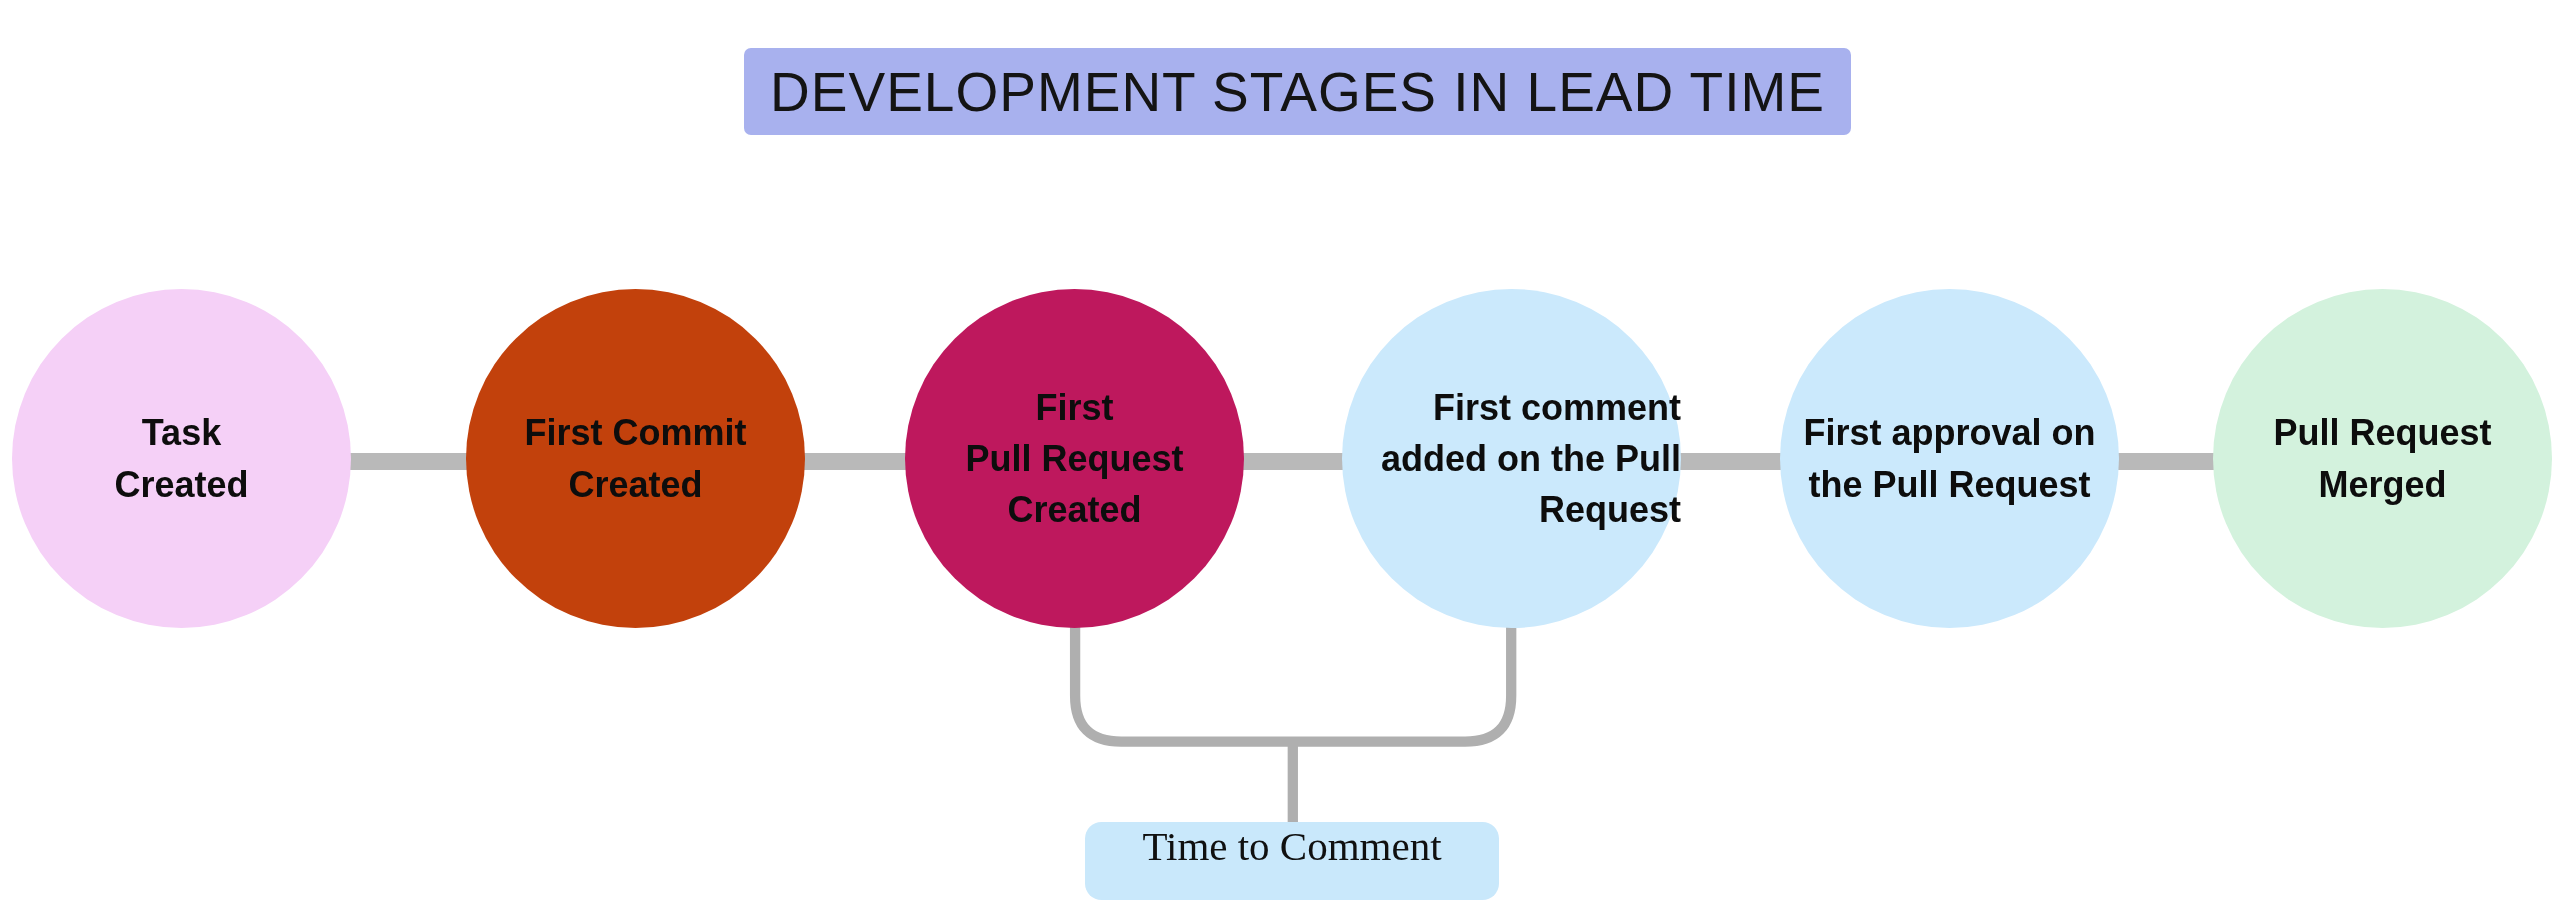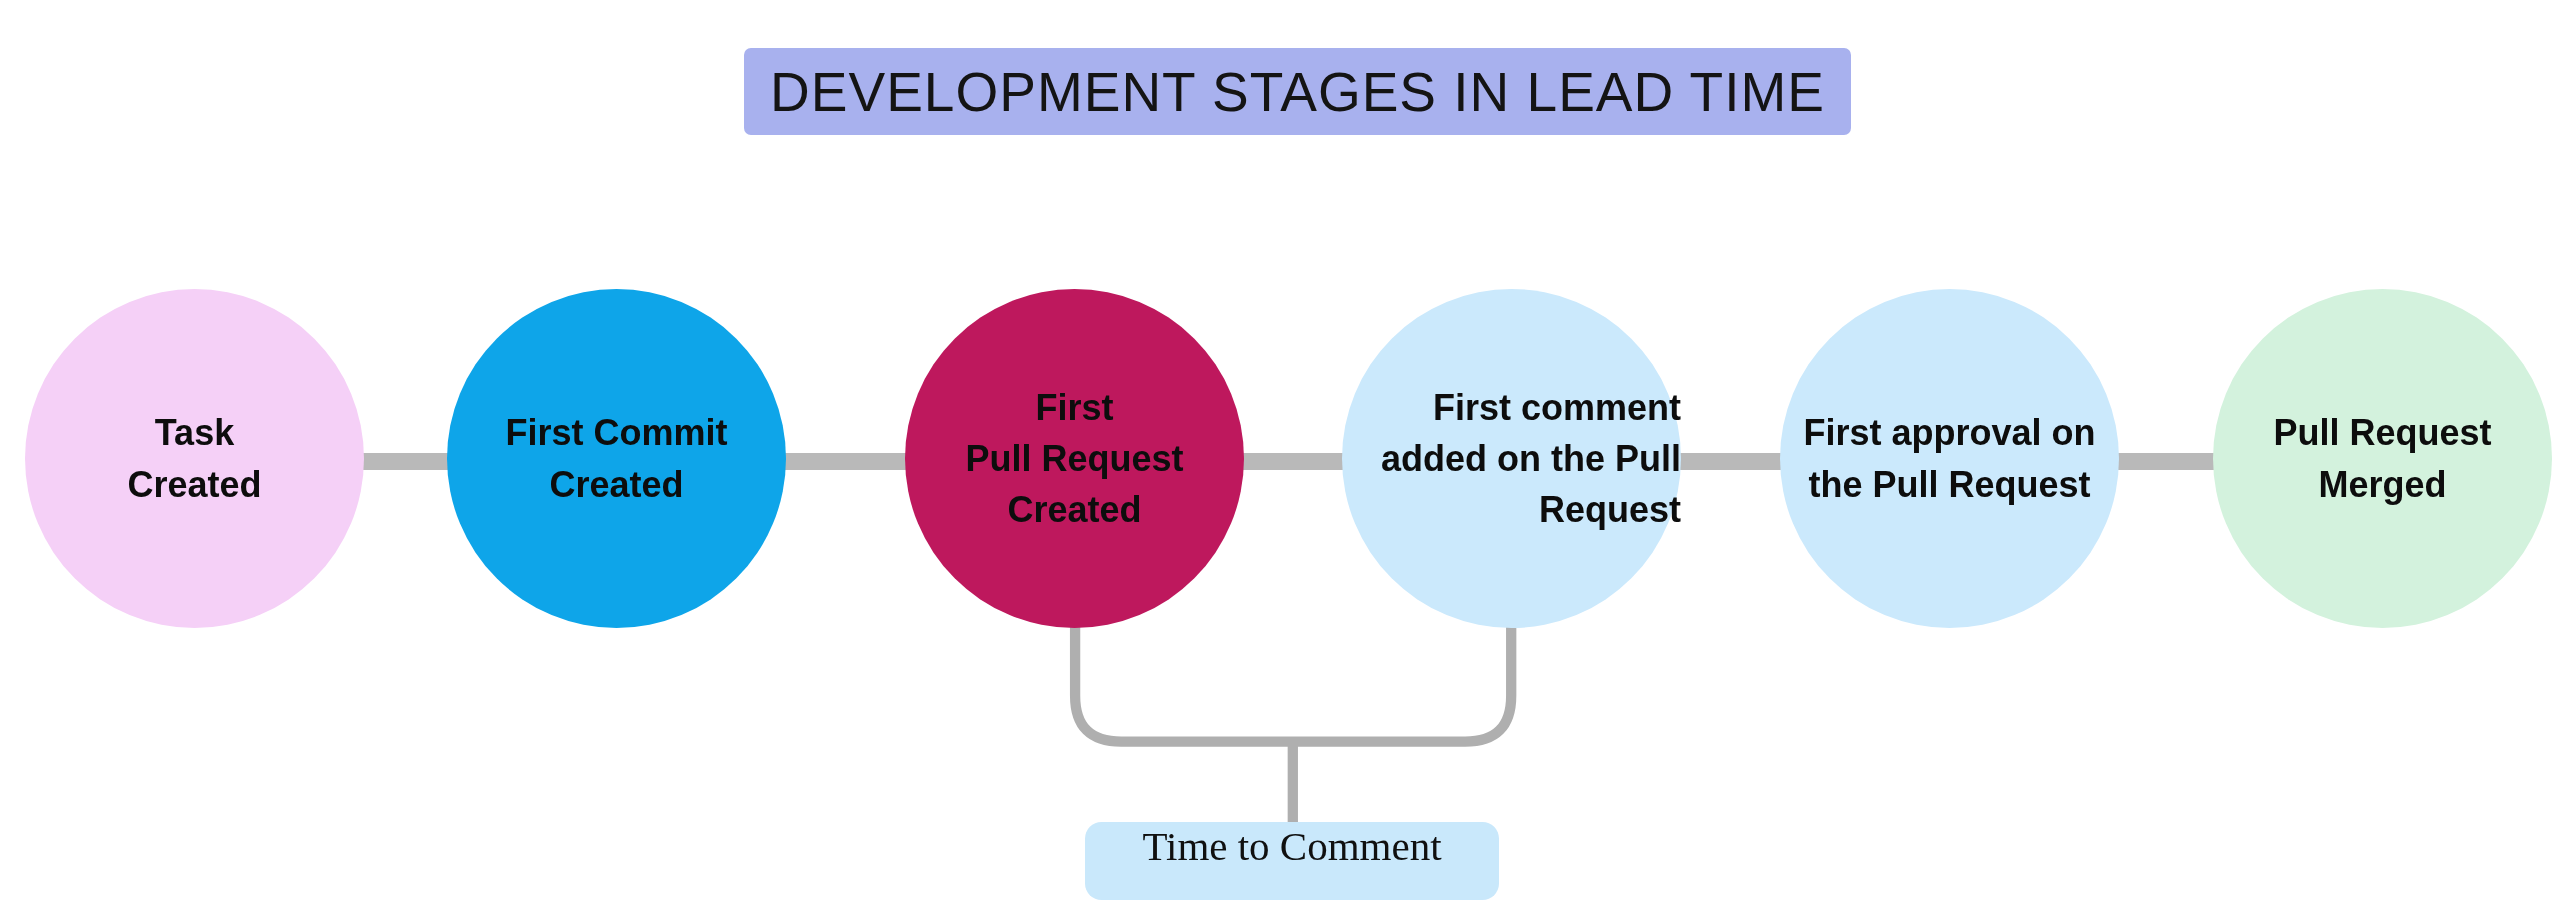--- a/index.html
+++ b/index.html
@@ -38,26 +38,26 @@
     <span>DEVELOPMENT STAGES IN LEAD TIME</span>
   </div>
 
   <div class="connector" style="background: rgb(185, 185, 185);"></div>
 
   <svg class="bracket-svg" width="2576" height="923" viewBox="0 0 3750 1344" fill="none">
     <path d="M 1565 905 L 1565 1013 Q 1565 1080 1632 1080 L 2133 1080 Q 2200 1080 2200 1013 L 2200 905" stroke="#AFAFAF" stroke-width="15" fill="none"></path>
     <path d="M 1882 1080 L 1882 1200" stroke="#AFAFAF" stroke-width="15" fill="none"></path>
   </svg>
 
-  <div class="circle" style="left: 25px; background: rgb(245, 208, 247);">
+  <div class="circle" style="left: 12px; background: rgb(245, 208, 247);">
     <span class="ln">Task</span>
     <span class="ln">Created</span>
   </div>
 
-  <div class="circle" style="left: 447px; background: #0ea5e9;">
+  <div class="circle" style="left: 466px; background: #c2410c;">
     <span class="ln">First Commit</span>
     <span class="ln">Created</span>
   </div>
 
   <div class="circle" style="left: 905px; background: #be185d;">
     <span class="ln">First</span>
     <span class="ln">Pull Request</span>
     <span class="ln">Created</span>
   </div>
 

